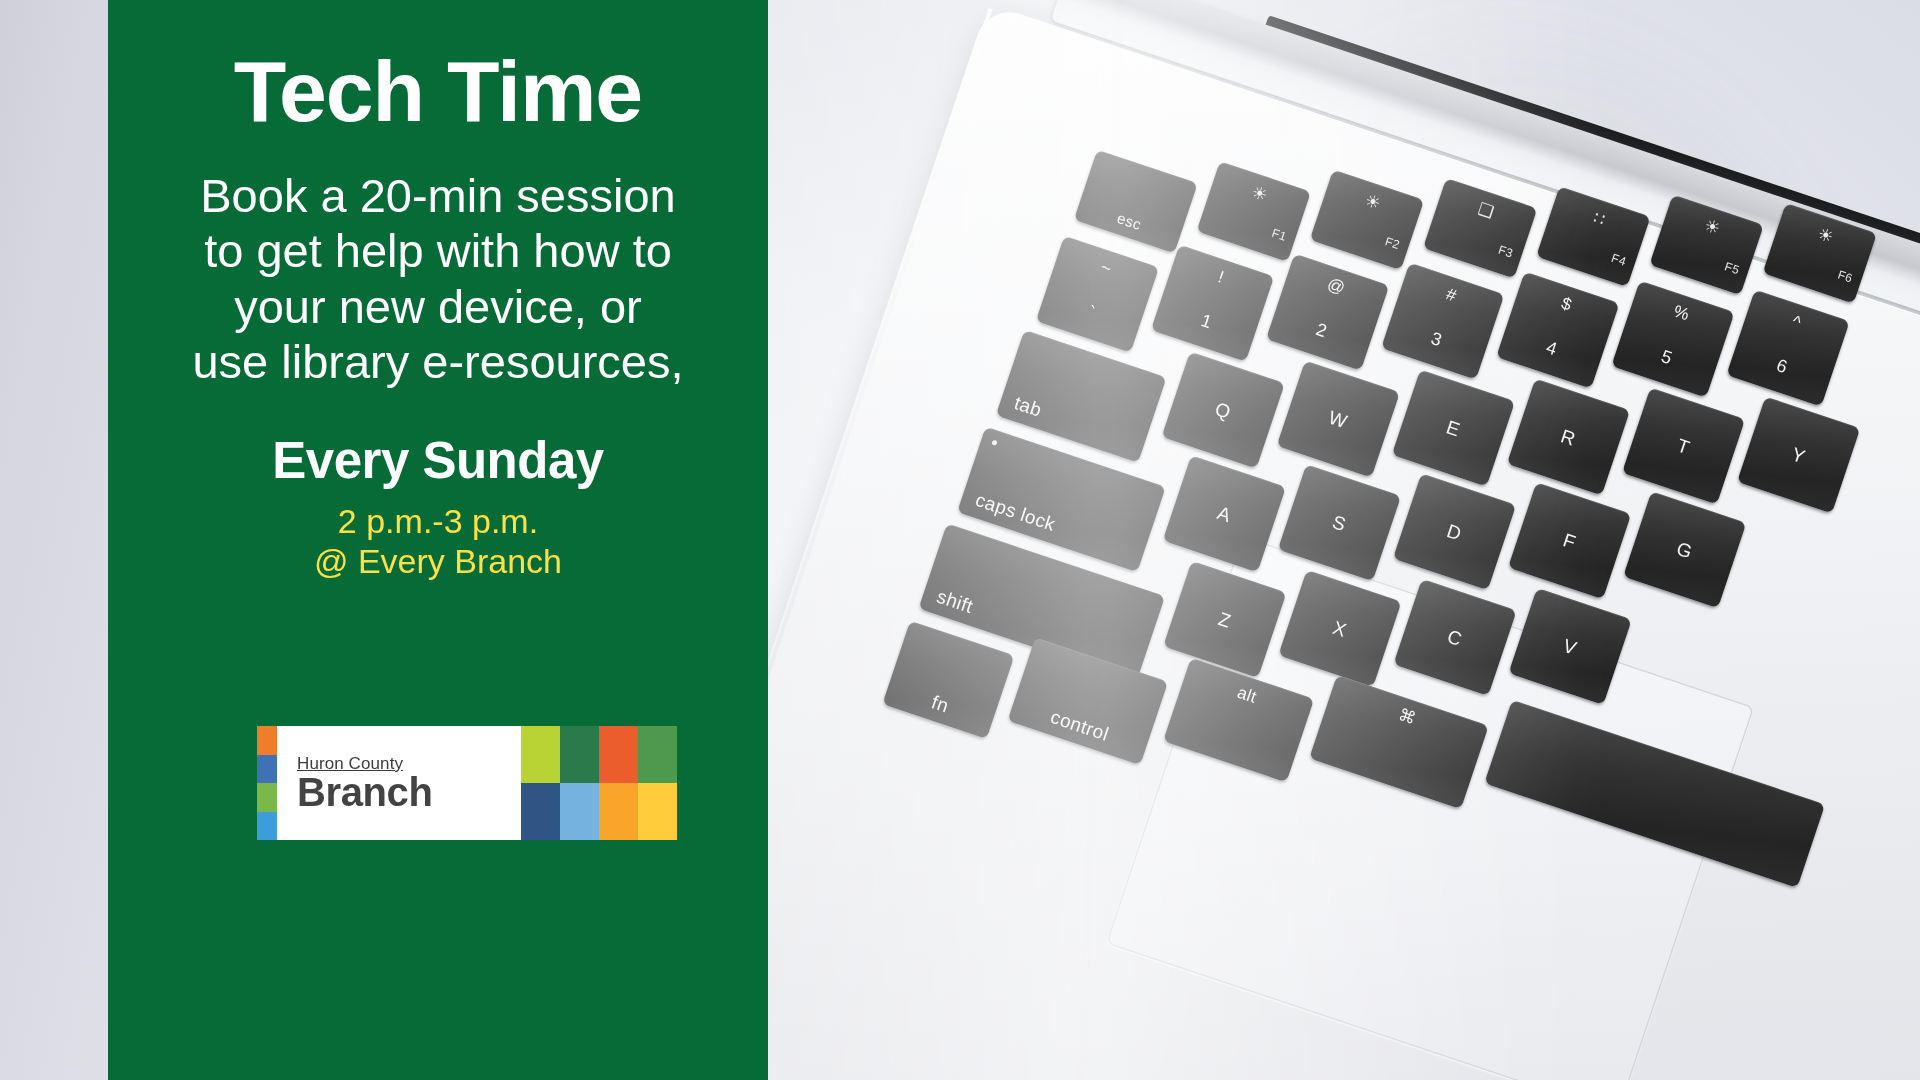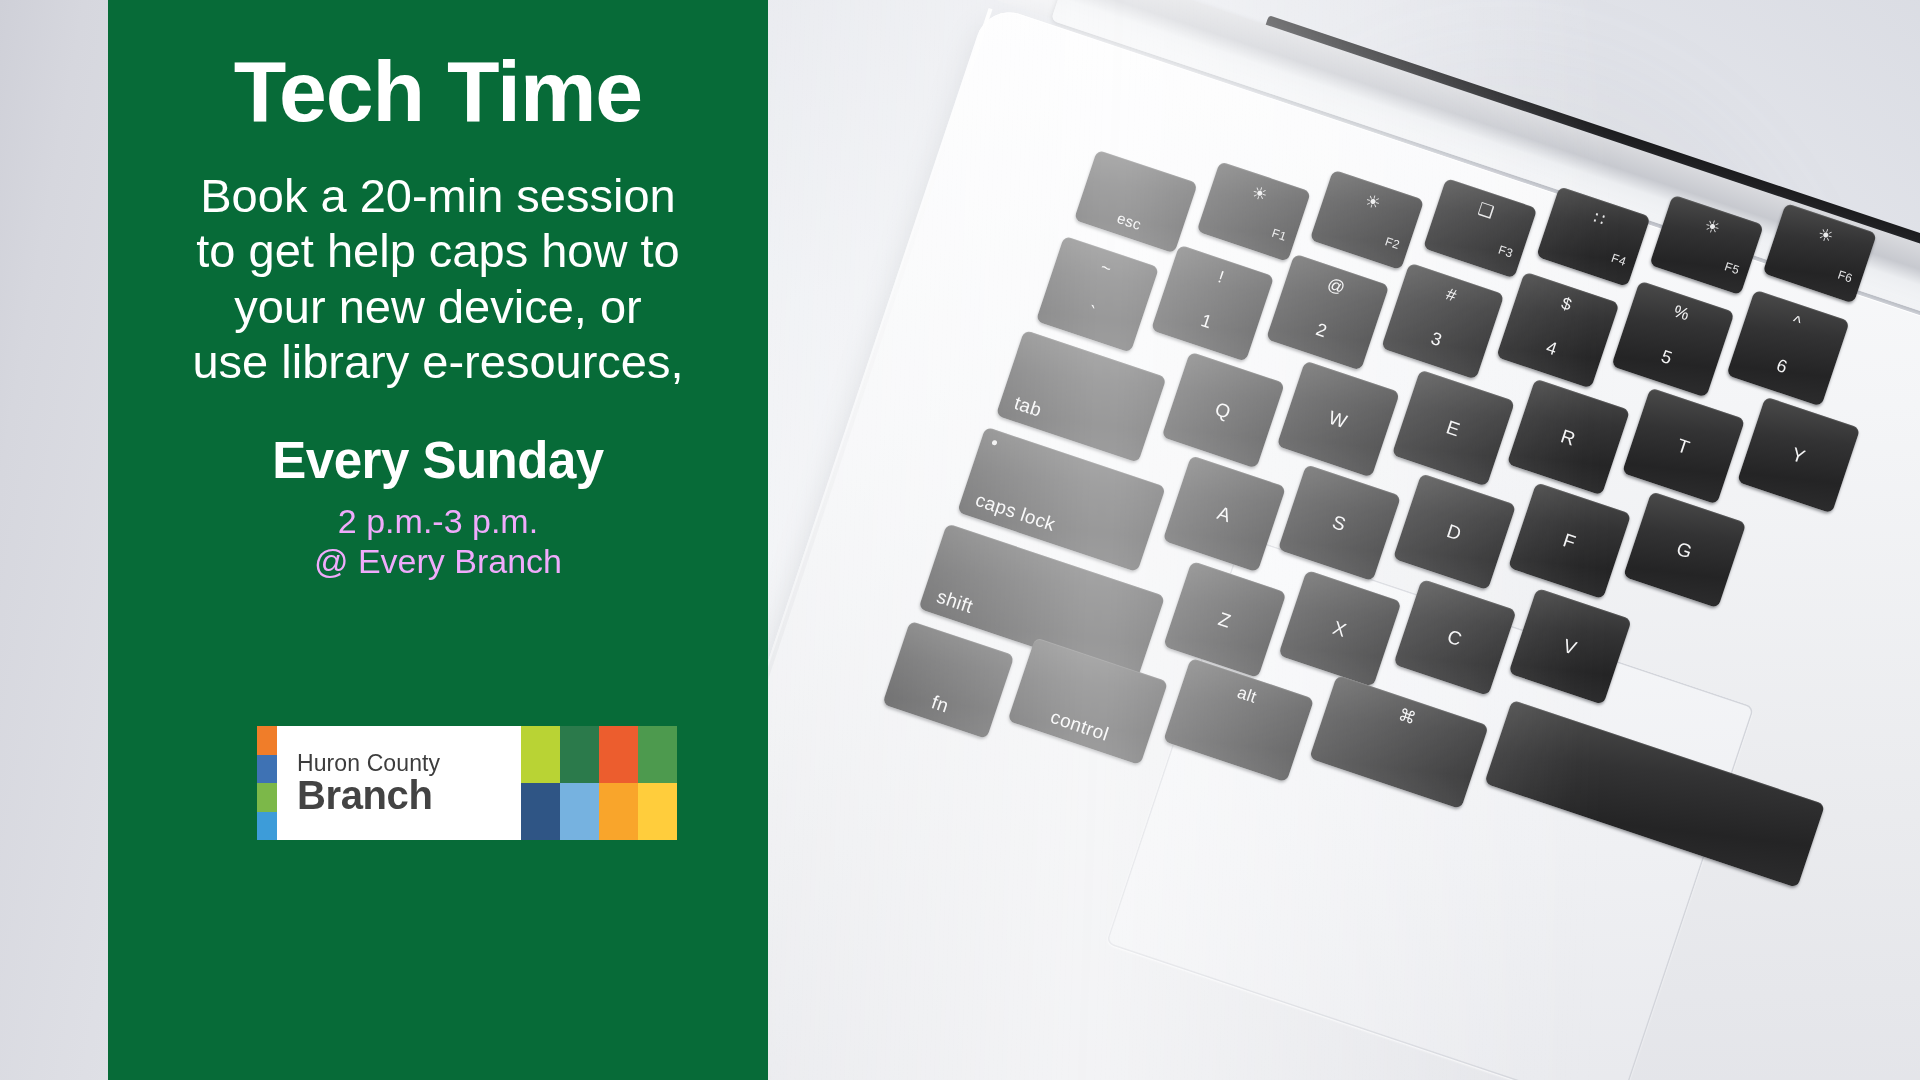--- a/index.html
+++ b/index.html
@@ -60,31 +60,31 @@
 
   
   .panel{position:absolute;left:108px;top:0;width:660px;height:1080px;
          background:#076b38;display:flex;flex-direction:column;align-items:center;
          padding-top:48px;box-sizing:border-box;}
   .title{color:#fff;font-weight:700;font-size:86px;line-height:1.0;letter-spacing:-1px;margin:0 0 34px 0;}
   .body{color:#fff;font-size:47px;line-height:1.18;text-align:center;margin:0 0 44px 0;
         max-width:600px;font-weight:400;}
   .body div{white-space:nowrap;}
   .when{color:#fff;font-weight:700;font-size:51px;line-height:1.05;margin:0 0 14px 0;letter-spacing:-.5px;}
-  .sub{color:#f0abfc;font-size:34px;line-height:1.18;text-align:center;}
+  .sub{color:#fde047;font-size:34px;line-height:1.18;text-align:center;}
 
   
   .logo{position:absolute;left:149px;top:726px;width:420px;height:114px;display:flex;}
   .logo-strip{width:20px;display:flex;flex-direction:column;}
   .logo-strip i{flex:1;display:block;}
   .logo-white{position:relative;width:212px;background:#fff;display:flex;flex-direction:column;
               justify-content:center;padding-left:20px;box-sizing:border-box;}
   .logo-arrow{position:relative;width:32px;background:#fff;}
   .logo-arrow .notch{position:absolute;left:0;top:0;width:100%;height:100%;}
-  .huron{color:#3d3d3d;font-size:23px;line-height:1;letter-spacing:.1px;}
+  .huron{color:#3d3d3d;font-size:17px;line-height:1;letter-spacing:.1px;text-decoration:underline;}
   .library{color:#434343;font-size:40px;font-weight:700;line-height:1;letter-spacing:-.4px;}
   .logo-grid{flex:1;display:grid;grid-template-columns:repeat(4,1fr);grid-template-rows:1fr 1fr;}
   .logo-grid i{display:block;}
 </style>
 </head>
 <body style="background: rgb(228, 229, 234);">
 
 <div id="stage">
 
   <div class="photo">
@@ -228,21 +228,21 @@
 
     <div class="photo-sheen"></div>
   </div>
 
   <div class="panel" style="background: rgb(7, 107, 56);">
 
     <h1 class="title">Tech Time</h1>
 
     <div class="body">
       <div>Book a 20-min session</div>
-      <div>to get help caps how to</div>
+      <div>to get help with how to</div>
       <div>your new device, or</div>
       <div>use library e-resources,</div>
     </div>
 
     <div class="when">Every Sunday</div>
 
     <div class="sub">
       <div>2 p.m.-3 p.m.</div>
       <div>@ Every Branch</div>
     </div>

